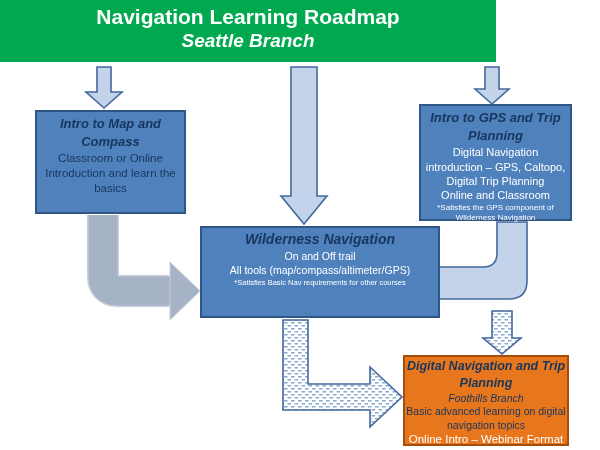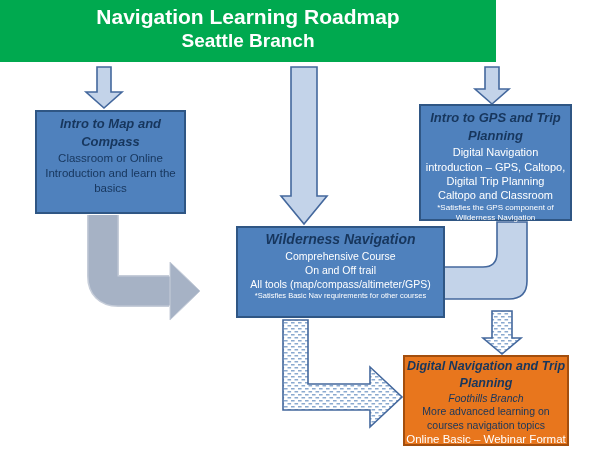--- a/index.html
+++ b/index.html
@@ -6,21 +6,21 @@
   #canvas{
     position:relative;width:600px;height:450px;background:#ffffff;
     font-family:"Liberation Sans",sans-serif;overflow:hidden;
   }
   
   #header{
     position:absolute;left:0;top:0;width:496px;height:62px;z-index:3;
     background:var(--header-green,#00a94f);color:#fff;text-align:center;
   }
   #header .t1{font-size:21px;font-weight:bold;padding-top:4px;line-height:1.25;}
-  #header .t2{font-size:19px;font-weight:bold;line-height:1.2;}
+  #header .t2{font-size:19px;font-weight:bold;font-style:italic;line-height:1.2;}
   
   #arrows{position:absolute;left:0;top:0;z-index:1;}
   .arrow-solid{fill:var(--arrow-light-blue,#c3d3e9);stroke:var(--arrow-blue-border,#44689d);stroke-width:1.6;}
   .arrow-gray-shaft{fill:none;stroke:var(--arrow-gray,#a6b2c5);stroke-width:29;}
   .arrow-gray-under{fill:none;stroke:var(--arrow-gray-border,#c6cdd9);stroke-width:32;}
   .arrow-gray-head{fill:var(--arrow-gray,#a6b2c5);stroke:var(--arrow-gray-border,#c6cdd9);stroke-width:1;}
   .arrow-striped{fill:url(#stripePat);stroke:var(--arrow-blue-border,#44689d);stroke-width:1.6;}
   .stripe-dash{fill:var(--stripe-dash,#8aa9cf);}
   
   .box{
@@ -30,21 +30,21 @@
   }
   .box .title{font-weight:bold;font-style:italic;}
   .white{color:#ffffff;}
   #box-map{left:35px;top:110px;width:151px;height:104px;padding:3px 2px 0;}
   #box-map .title{font-size:13px;line-height:1.4;}
   #box-map .body{font-size:11.5px;line-height:1.3;}
   #box-gps{left:419px;top:104px;width:153px;height:117px;padding:3px 2px 0;}
   #box-gps .title{font-size:13px;line-height:1.4;}
   #box-gps .body{font-size:11px;line-height:1.3;}
   #box-gps .foot{font-size:8px;line-height:1.25;}
-  #box-wild{left:200px;top:226px;width:209px;height:92px;padding:2px 1px 0;margin-left:36px;}
+  #box-wild{left:200px;top:226px;width:240px;height:92px;padding:2px 1px 0;}
   #box-wild .title{font-size:14px;line-height:1.4;}
   #box-wild .body{font-size:10.5px;line-height:1.33;}
   #box-wild .foot{font-size:7.5px;line-height:1.3;}
   #box-digital{
     left:403px;top:355px;width:166px;height:91px;padding:1px 1px 0;
     background:var(--orange,#e8761d);border:2px solid var(--orange-border,#a34e0d);
   }
   #box-digital .title{font-size:12.5px;line-height:1.35;}
   #box-digital .branch{font-size:10.5px;font-style:italic;line-height:1.25;}
   #box-digital .body{font-size:10.5px;line-height:1.3;}
@@ -91,32 +91,31 @@
 
   <div id="box-map" class="box">
     <div class="title">Intro to Map and Compass</div>
     <div class="body">Classroom or Online</div>
     <div class="body">Introduction and learn the basics</div>
   </div>
 
   <div id="box-gps" class="box">
     <div class="title">Intro to GPS and Trip Planning</div>
     <div class="body white">Digital Navigation introduction – GPS, Caltopo, Digital Trip Planning</div>
-    <div class="body white">Caltopo and Classroom</div>
+    <div class="body white">Online and Classroom</div>
     <div class="foot white">*Satisfies the GPS component of Wilderness Navigation</div>
   </div>
 
   <div id="box-wild" class="box">
     <div class="title">Wilderness Navigation</div>
-    <div class="body white">Comprehensive Course</div>
     <div class="body white">On and Off trail</div>
     <div class="body white">All tools (map/compass/altimeter/GPS)</div>
     <div class="foot white">*Satisfies Basic Nav requirements for other courses</div>
   </div>
 
   <div id="box-digital" class="box">
     <div class="title">Digital Navigation and Trip Planning</div>
     <div class="branch">Foothills Branch</div>
-    <div class="body">More advanced learning on courses navigation topics</div>
-    <div class="last white">Online Basic – Webinar Format</div>
+    <div class="body">Basic advanced learning on digital navigation topics</div>
+    <div class="last white">Online Intro – Webinar Format</div>
   </div>
 
 </div>
 
 </body></html>

